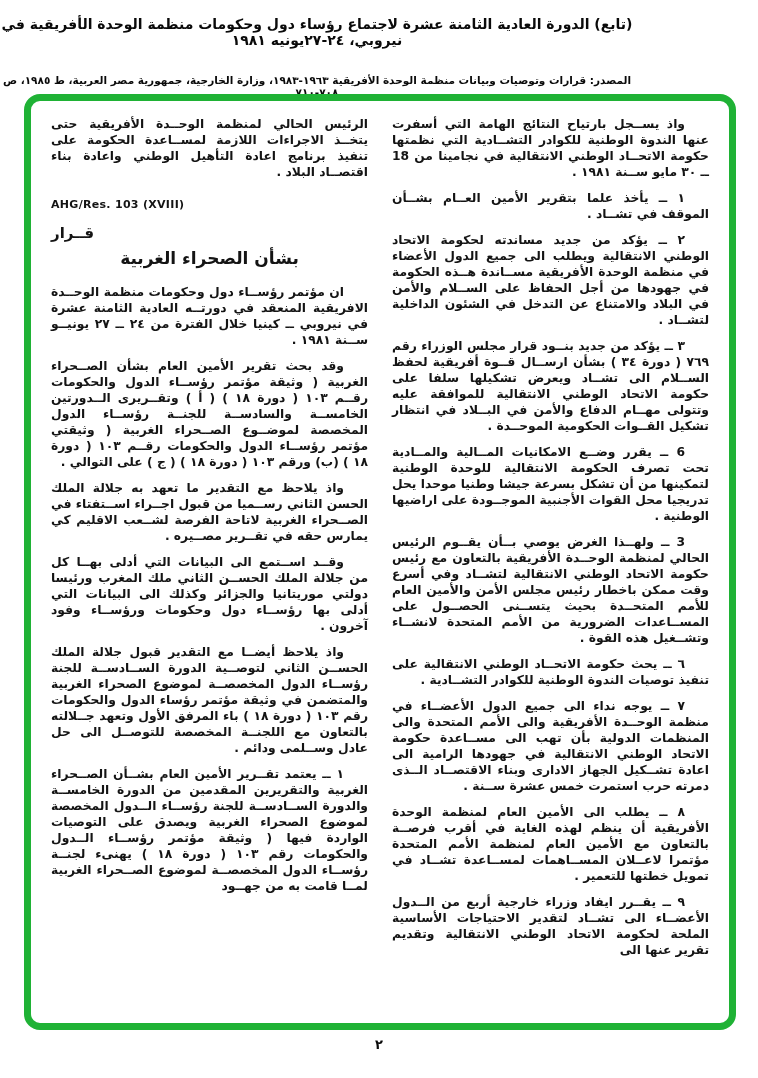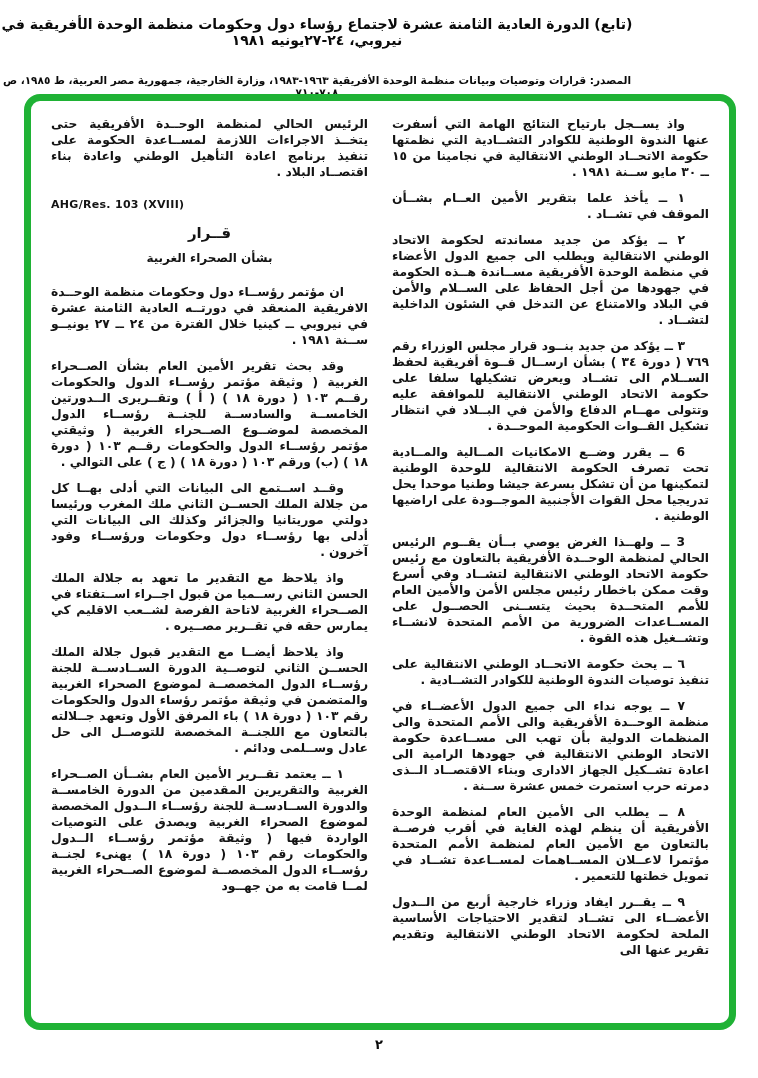--- a/index.html
+++ b/index.html
@@ -71,30 +71,30 @@
   .ref {
     direction: ltr;
     text-align: left;
     text-indent: 0;
     font-size: 11px;
     margin: 17px 0 12px 0;
     font-weight: bold;
     letter-spacing: 0.3px;
   }
   .title {
-    text-align: center;
+    text-align: left;
     text-indent: 0;
     font-size: 15px;
     font-weight: bold;
     margin: 10px 0 9px 0;
   }
   .subtitle {
     text-align: center;
     text-indent: 0;
-    font-size: 12px;
+    font-size: 17px;
     font-weight: bold;
     margin: 0 0 18px 0;
   }
   .page-number {
     position: absolute;
     top: 1037px;
     left: 0;
     width: 758px;
     text-align: center;
     font-size: 13px;
@@ -107,41 +107,41 @@
 
 <div class="header">
   <div class="header-line1">(تابع) الدورة العادية الثامنة عشرة لاجتماع رؤساء دول وحكومات منظمة الوحدة الأفريقية في نيروبي، ٢٤-٢٧يونيه ١٩٨١</div>
   <div class="header-line2">المصدر: قرارات وتوصيات وبيانات منظمة الوحدة الأفريقية ١٩٦٣-١٩٨٣، وزارة الخارجية، جمهورية مصر العربية، ط ١٩٨٥، ص ٧٠٨-٧١٠</div>
 </div>
 
 <div class="frame">
   <div class="columns">
 
     <div class="col">
-      <p class="para">واذ يســجل بارتياح النتائج الهامة التي أسفرت عنها الندوة الوطنية للكوادر التشــادية التي نظمتها حكومة الاتحــاد الوطني الانتقالية في نجامينا من ١٥ ــ ٣٠ مايو ســنة ١٩٨١ .</p>
+      <p class="para">واذ يســجل بارتياح النتائج الهامة التي أسفرت عنها الندوة الوطنية للكوادر التشــادية التي نظمتها حكومة الاتحــاد الوطني الانتقالية في نجامينا من 18 ــ ٣٠ مايو ســنة ١٩٨١ .</p>
       <p class="para">١ ــ يأخذ علما بتقرير الأمين العــام بشــأن الموقف في تشــاد .</p>
       <p class="para">٢ ــ يؤكد من جديد مساندته لحكومة الاتحاد الوطني الانتقالية ويطلب الى جميع الدول الأعضاء في منظمة الوحدة الأفريقية مســاندة هــذه الحكومة في جهودها من أجل الحفاظ على الســلام والأمن في البلاد والامتناع عن التدخل في الشئون الداخلية لتشــاد .</p>
       <p class="para">٣ ــ يؤكد من جديد بنــود قرار مجلس الوزراء رقم ٧٦٩ ( دورة ٣٤ ) بشأن ارســال قــوة أفريقية لحفظ الســلام الى تشــاد ويعرض تشكيلها سلفا على حكومة الاتحاد الوطني الانتقالية للموافقة عليه وتتولى مهــام الدفاع والأمن في البــلاد في انتظار تشكيل القــوات الحكومية الموحــدة .</p>
       <p class="para">6 ــ يقرر وضــع الامكانيات المــالية والمــادية تحت تصرف الحكومة الانتقالية للوحدة الوطنية لتمكينها من أن تشكل بسرعة جيشا وطنيا موحدا يحل تدريجيا محل القوات الأجنبية الموجــودة على اراضيها الوطنية .</p>
       <p class="para">3 ــ ولهــذا الغرض يوصي بــأن يقــوم الرئيس الحالي لمنظمة الوحــدة الأفريقية بالتعاون مع رئيس حكومة الاتحاد الوطني الانتقالية لتشــاد وفي أسرع وقت ممكن باخطار رئيس مجلس الأمن والأمين العام للأمم المتحــدة بحيث يتســنى الحصــول على المســاعدات الضرورية من الأمم المتحدة لانشــاء وتشــغيل هذه القوة .</p>
       <p class="para">٦ ــ يحث حكومة الاتحــاد الوطني الانتقالية على تنفيذ توصيات الندوة الوطنية للكوادر التشــادية .</p>
       <p class="para">٧ ــ يوجه نداء الى جميع الدول الأعضــاء في منظمة الوحــدة الأفريقية والى الأمم المتحدة والى المنظمات الدولية بأن تهب الى مســاعدة حكومة الاتحاد الوطني الانتقالية في جهودها الرامية الى اعادة تشــكيل الجهاز الادارى وبناء الاقتصــاد الــذى دمرته حرب استمرت خمس عشرة ســنة .</p>
       <p class="para">٨ ــ يطلب الى الأمين العام لمنظمة الوحدة الأفريقية أن ينظم لهذه الغاية في أقرب فرصــة بالتعاون مع الأمين العام لمنظمة الأمم المتحدة مؤتمرا لاعــلان المســاهمات لمســاعدة تشــاد في تمويل خطتها للتعمير .</p>
       <p class="para">٩ ــ يقــرر ايفاد وزراء خارجية أربع من الــدول الأعضــاء الى تشــاد لتقدير الاحتياجات الأساسية الملحة لحكومة الاتحاد الوطني الانتقالية وتقديم تقرير عنها الى</p>
     </div>
 
     <div class="col">
       <p class="para noindent">الرئيس الحالي لمنظمة الوحــدة الأفريقية حتى يتخــذ الاجراءات اللازمة لمســاعدة الحكومة على تنفيذ برنامج اعادة التأهيل الوطني واعادة بناء اقتصــاد البلاد .</p>
       <p class="ref">AHG/Res. 103 (XVIII)</p>
       <div class="title">قــرار</div>
       <div class="subtitle">بشأن الصحراء الغربية</div>
       <p class="para">ان مؤتمر رؤســاء دول وحكومات منظمة الوحــدة الافريقية المنعقد في دورتــه العادية الثامنة عشرة في نيروبي ــ كينيا خلال الفترة من ٢٤ ــ ٢٧ يونيــو ســنة ١٩٨١ .</p>
       <p class="para">وقد بحث تقرير الأمين العام بشأن الصــحراء الغربية ( وثيقة مؤتمر رؤســاء الدول والحكومات رقــم ١٠٣ ( دورة ١٨ ) ( أ ) وتقــريرى الــدورتين الخامســة والسادســة للجنــة رؤســاء الدول المخصصة لموضــوع الصــحراء الغربية ( وثيقتي مؤتمر رؤســاء الدول والحكومات رقــم ١٠٣ ( دورة ١٨ ) (ب) ورقم ١٠٣ ( دورة ١٨ ) ( ج ) على التوالي .</p>
+      <p class="para">واذ يلاحظ مع التقدير ما تعهد به جلالة الملك الحسن الثاني رســميا من قبول اجــراء اســتفتاء في الصــحراء الغربية لاتاحة الفرصة لشــعب الاقليم كي يمارس حقه في تقــرير مصــيره .</p>
       <p class="para">وقــد اســتمع الى البيانات التي أدلى بهــا كل من جلالة الملك الحســن الثاني ملك المغرب ورئيسا دولتي موريتانيا والجزائر وكذلك الى البيانات التي أدلى بها رؤســاء دول وحكومات ورؤســاء وفود آخرون .</p>
-      <p class="para">واذ يلاحظ مع التقدير ما تعهد به جلالة الملك الحسن الثاني رســميا من قبول اجــراء اســتفتاء في الصــحراء الغربية لاتاحة الفرصة لشــعب الاقليم كي يمارس حقه في تقــرير مصــيره .</p>
       <p class="para">واذ يلاحظ أيضــا مع التقدير قبول جلالة الملك الحســن الثاني لتوصــية الدورة الســادســة للجنة رؤســاء الدول المخصصــة لموضوع الصحراء الغربية والمتضمن في وثيقة مؤتمر رؤساء الدول والحكومات رقم ١٠٣ ( دورة ١٨ ) باء المرفق الأول وتعهد جــلالته بالتعاون مع اللجنــة المخصصة للتوصــل الى حل عادل وســلمى ودائم .</p>
       <p class="para">١ ــ يعتمد تقــرير الأمين العام بشــأن الصــحراء الغربية والتقريرين المقدمين من الدورة الخامســة والدورة الســادســة للجنة رؤســاء الــدول المخصصة لموضوع الصحراء الغربية ويصدق على التوصيات الواردة فيها ( وثيقة مؤتمر رؤســاء الــدول والحكومات رقم ١٠٣ ( دورة ١٨ ) يهنىء لجنــة رؤســاء الدول المخصصــة لموضوع الصــحراء الغربية لمــا قامت به من جهــود</p>
     </div>
 
   </div>
 </div>
 
 <div class="page-number">٢</div>
 
 </body></html>

